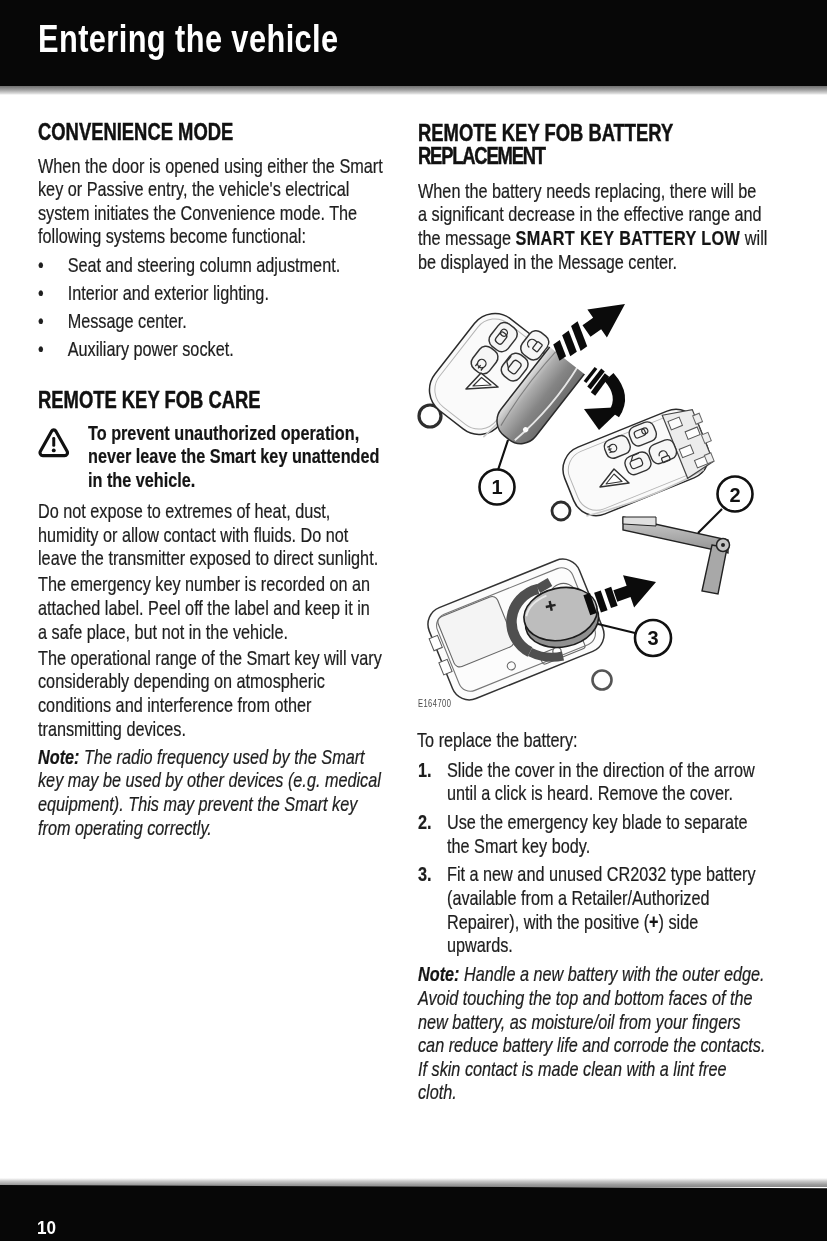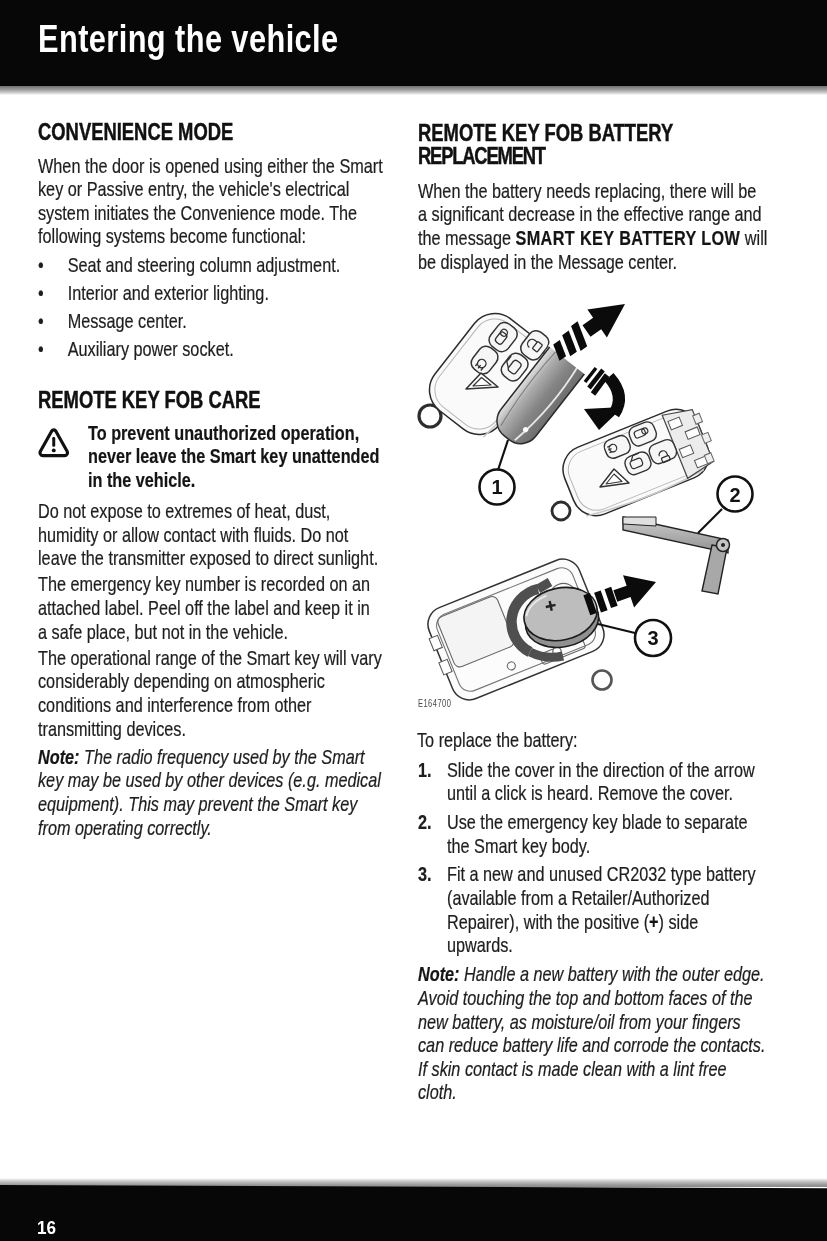--- a/index.html
+++ b/index.html
@@ -210,14 +210,14 @@
   <div class="e164">E164700</div>
 
   <div class="t" style="left:417px;top:728.3px">To replace the battery:</div>
   <div class="t" style="left:418px;top:757.5px"><span class="num">1.</span>Slide the cover in the direction of the arrow<br><span class="sp"></span>until a click is heard. Remove the cover.</div>
   <div class="t" style="left:418px;top:810.0px"><span class="num">2.</span>Use the emergency key blade to separate<br><span class="sp"></span>the Smart key body.</div>
   <div class="t" style="left:418px;top:862.4px"><span class="num">3.</span>Fit a new and unused CR2032 type battery<br><span class="sp"></span>(available from a Retailer/Authorized<br><span class="sp"></span>Repairer), with the positive (<b>+</b>) side<br><span class="sp"></span>upwards.</div>
   <div class="t it" style="left:418px;top:962.2px"><b>Note:</b> Handle a new battery with the outer edge.<br>Avoid touching the top and bottom faces of the<br>new battery, as moisture/oil from your fingers<br>can reduce battery life and corrode the contacts.<br>If skin contact is made clean with a lint free<br>cloth.</div>
 
   <div class="bbl"></div>
   <div class="bb"></div>
-  <div class="pnum">16</div>
+  <div class="pnum">10</div>
 </div>
 
 </body></html>

